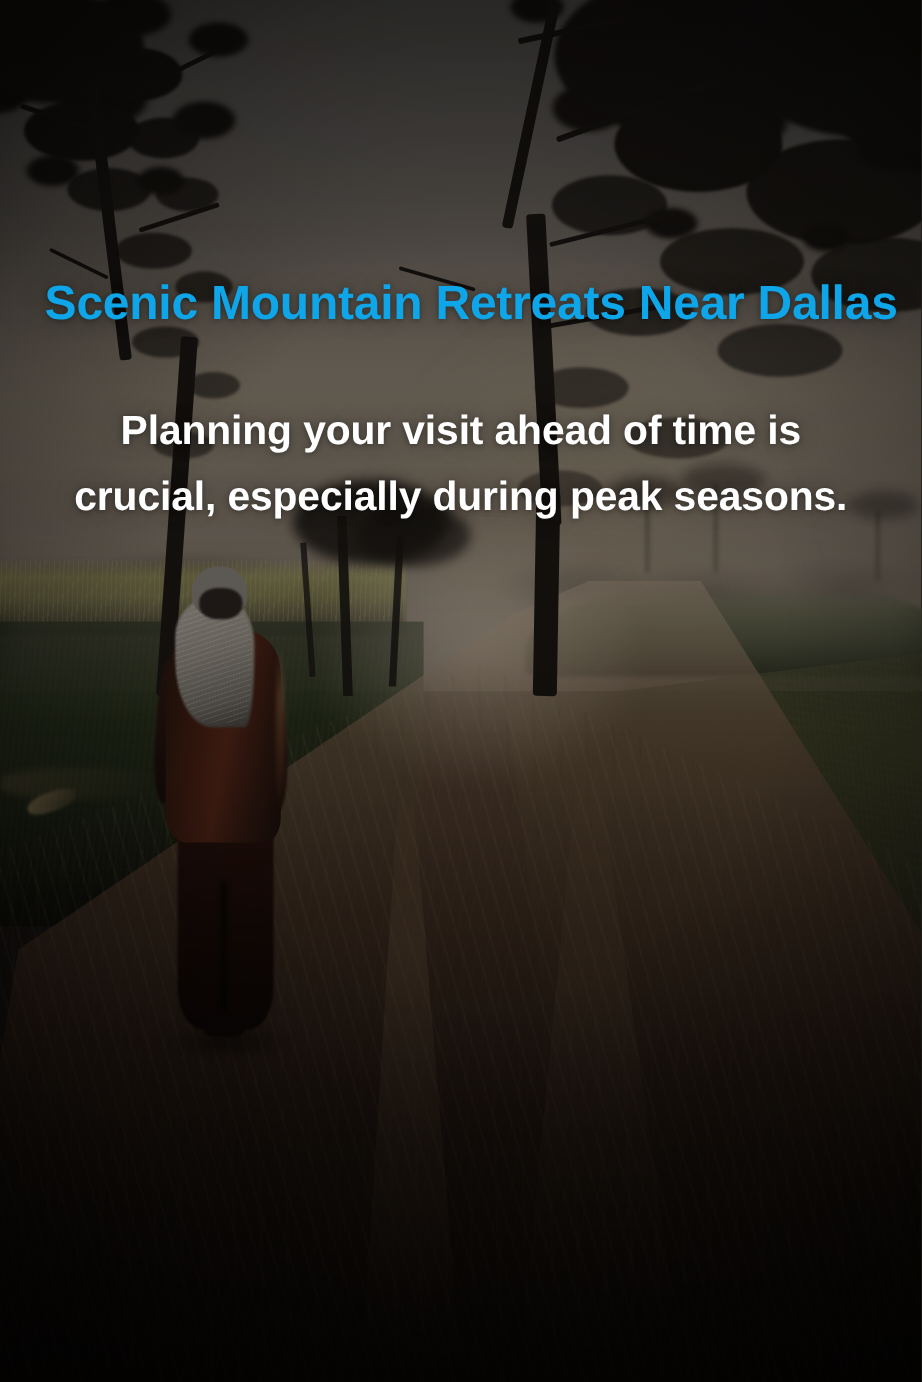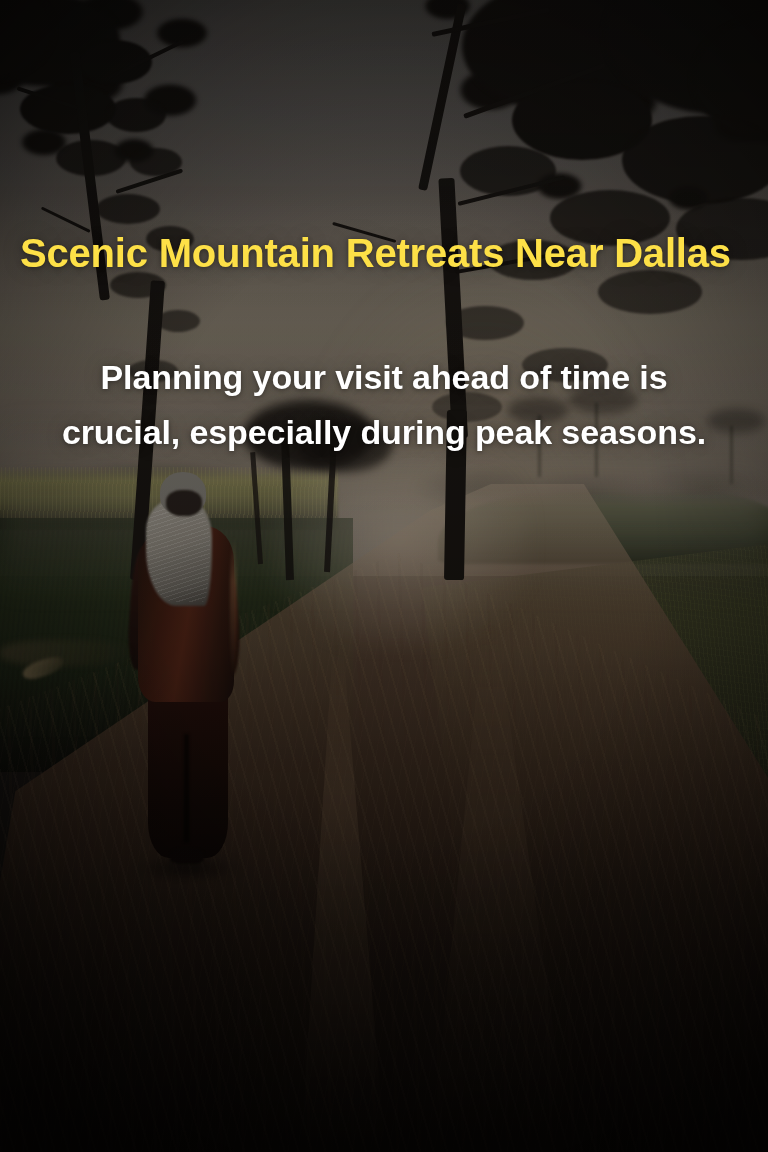--- a/index.html
+++ b/index.html
@@ -322,31 +322,31 @@
     position:absolute; left:0; top:0; width:100%; height:46%;
     background:linear-gradient(to bottom, rgba(0,0,0,.18) 0%, rgba(0,0,0,.08) 40%, rgba(0,0,0,0) 100%);
   }
 
   
   .overlay{ position:absolute; inset:0; }
 
   .headline{
     position:absolute; left:0; right:0; top:228px;
     padding:0 20px;
-    text-align:left;
-    color:#fde047;
+    text-align:right;
+    color:#0ea5e9;
     font-size:40px;
     font-weight:700;
     line-height:50px;
     letter-spacing:-0.2px;
     text-shadow:0 1px 5px rgba(0,0,0,.40), 0 0 22px rgba(0,0,0,.22);
   }
 
   .subhead{
-    position:absolute; left:0; right:0; top:350px;
+    position:absolute; left:0; right:0; top:332px;
     padding:0 54px;
     text-align:center;
     color:#ffffff;
     font-size:34px;
     font-weight:700;
     line-height:55px;
     letter-spacing:-0.1px;
     text-shadow:0 1px 5px rgba(0,0,0,.40), 0 0 20px rgba(0,0,0,.22);
   }
 

